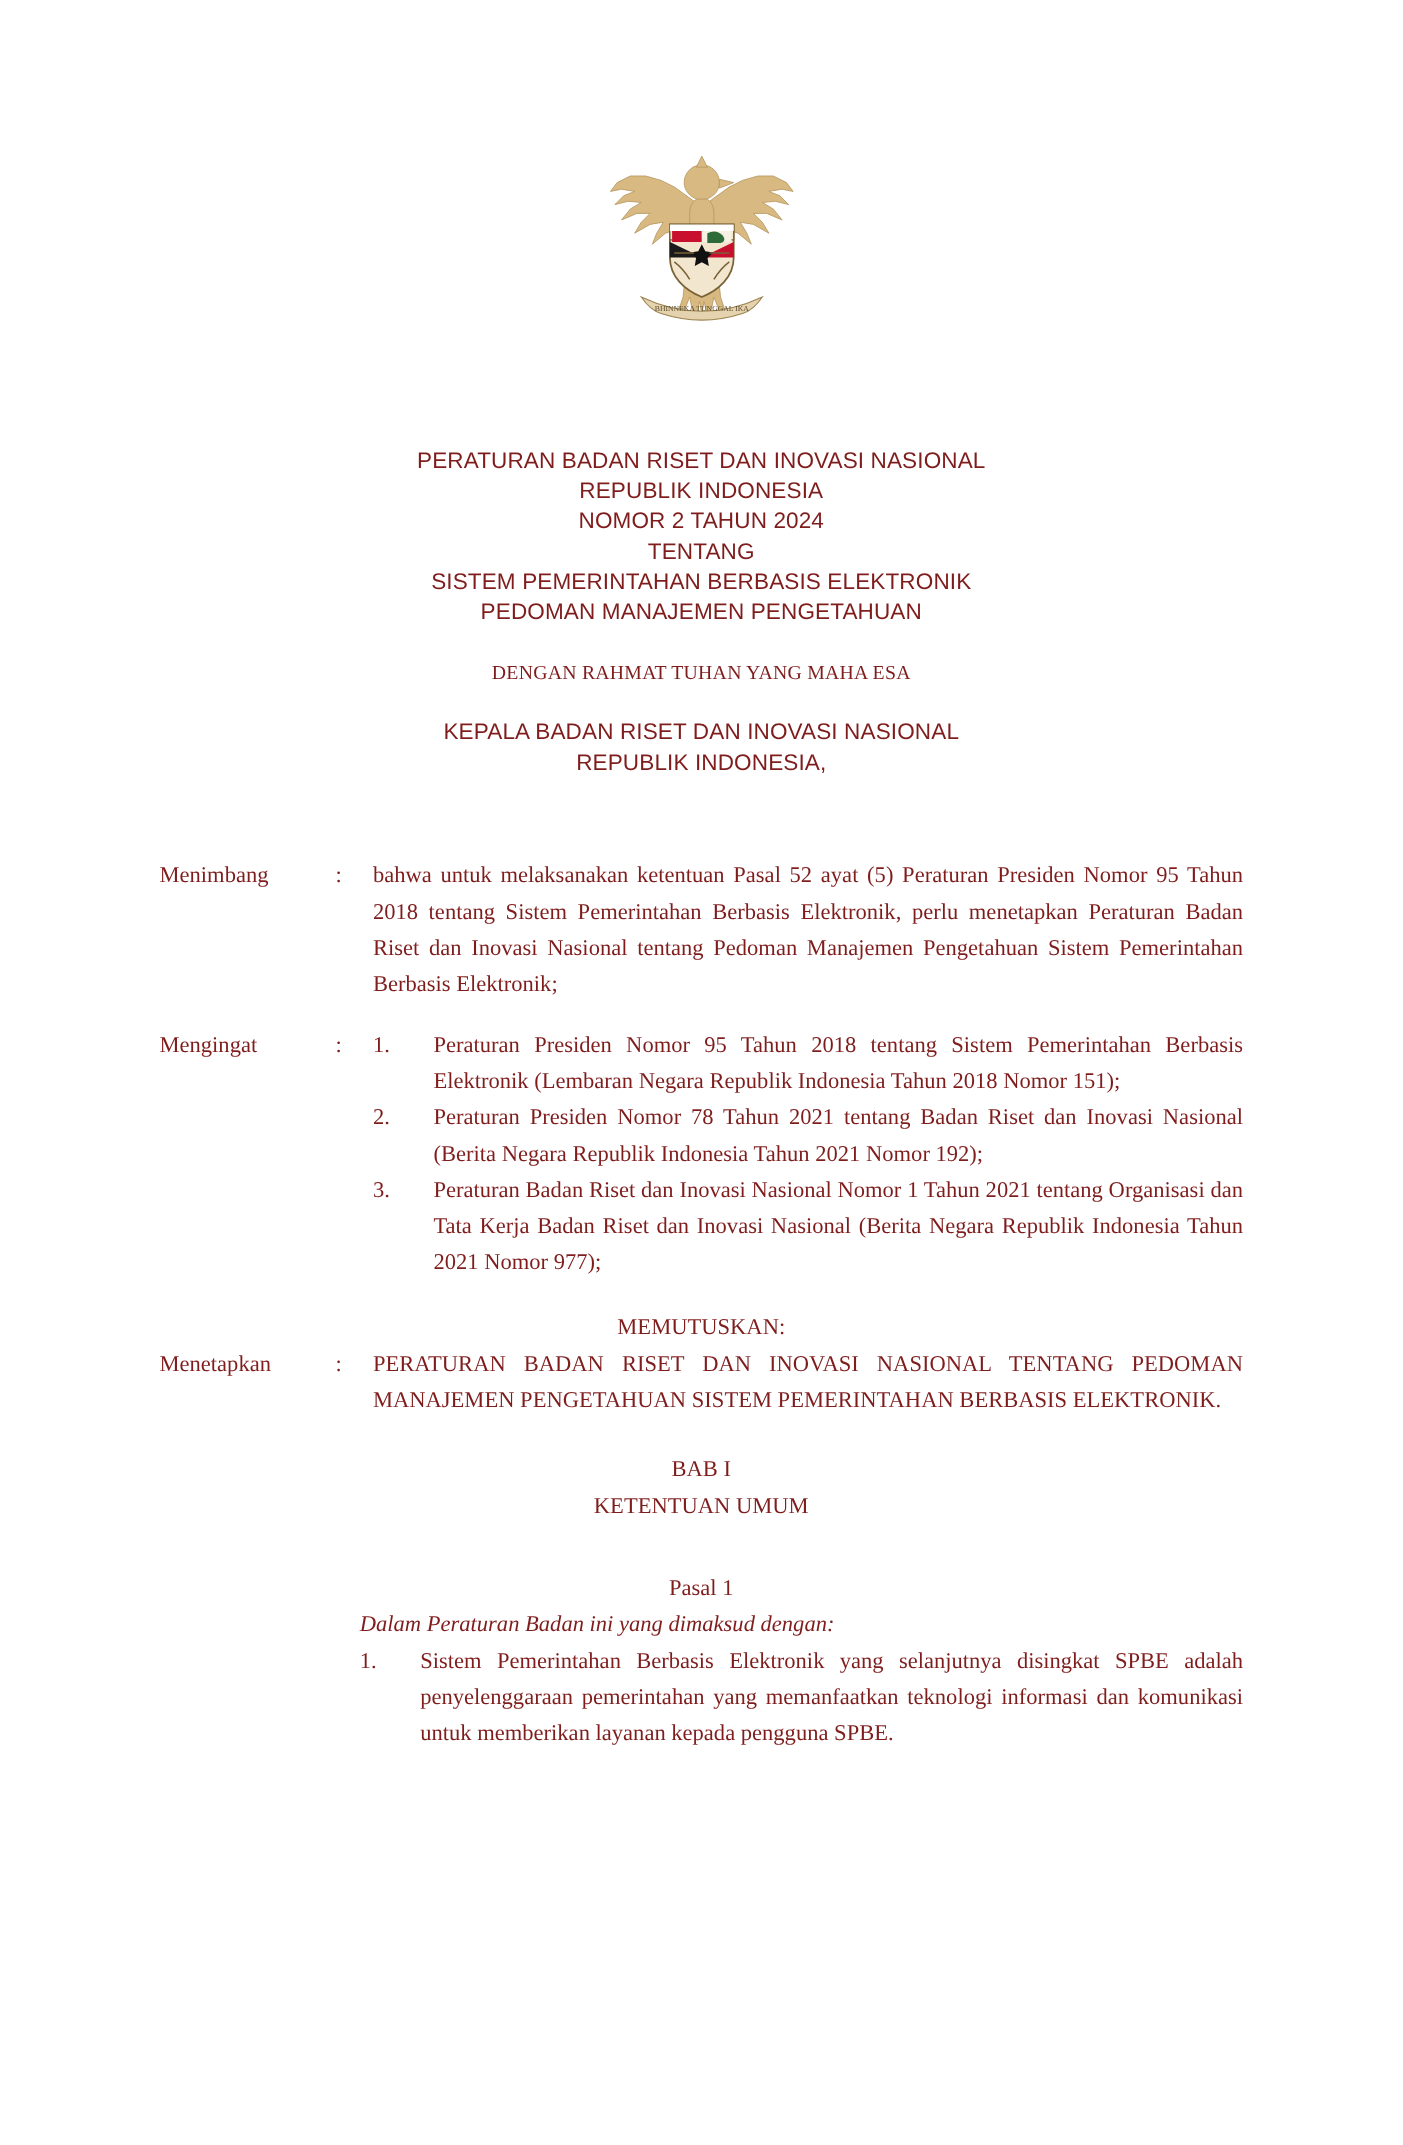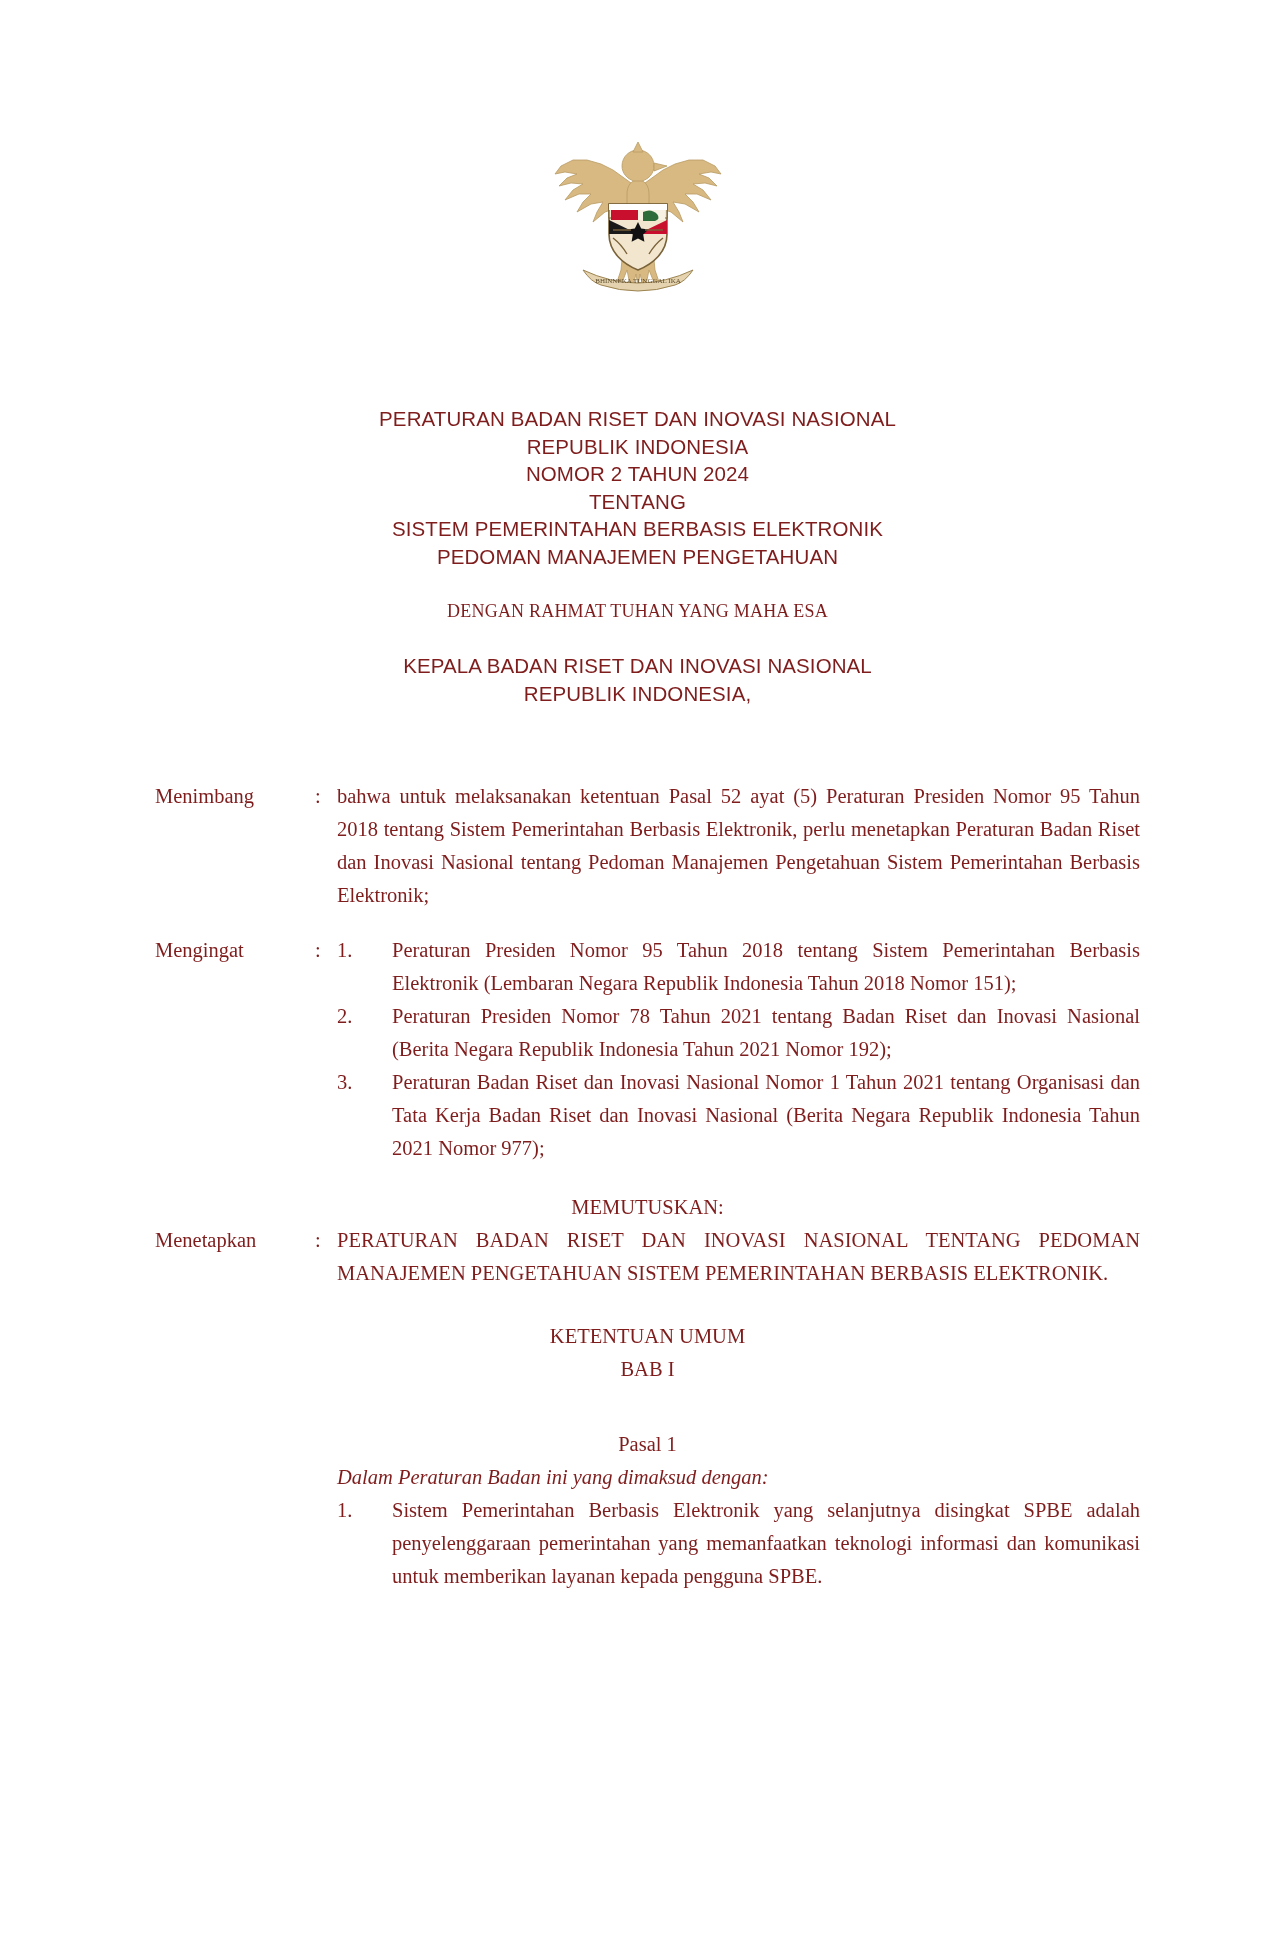--- a/index.html
+++ b/index.html
@@ -52,21 +52,21 @@
     font-family: "Liberation Serif", serif;
     font-size: 18px;
     line-height: 28px;
     letter-spacing: 0.2px;
   }
 
   
   .body {
     position: absolute;
     top: 780px;
-    left: 155px;
+    left: 145px;
     width: 985px;
     font-family: "Liberation Serif", serif;
     font-size: 20.5px;
     line-height: 33px;
   }
   .row {
     display: flex;
     align-items: flex-start;
   }
   .row + .row { margin-top: 22px; justify-content: flex-end; }
@@ -76,20 +76,21 @@
     white-space: nowrap;
   }
   .colon {
     width: 22px;
     flex: 0 0 22px;
   }
   .content {
     flex: 1 1 auto;
     text-align: justify;
     text-align-last: left;
+    margin-left: 12px;
   }
 
   
   ol.numlist {
     margin: 0;
     padding: 0;
     list-style: none;
   }
   ol.numlist > li {
     display: flex;
@@ -240,22 +241,22 @@
 
     <div class="memutuskan">MEMUTUSKAN:</div>
 
     <div class="row" style="margin-top:0">
       <div class="lbl">Menetapkan</div>
       <div class="colon">:</div>
       <div class="content uppercase-just">PERATURAN BADAN RISET DAN INOVASI NASIONAL TENTANG PEDOMAN MANAJEMEN PENGETAHUAN SISTEM PEMERINTAHAN BERBASIS ELEKTRONIK.</div>
     </div>
 
     <div class="bab">
+      <div>BAB I</div>
       <div>KETENTUAN UMUM</div>
-      <div>BAB I</div>
     </div>
 
     <div class="pasal">Pasal  1</div>
     <div class="intro">Dalam Peraturan Badan ini yang dimaksud dengan:</div>
 
     <div class="defs">
       <ol class="numlist">
         <li>
           <span class="num">1.</span>
           <span class="txt">Sistem Pemerintahan Berbasis Elektronik yang selanjutnya disingkat SPBE adalah penyelenggaraan pemerintahan yang memanfaatkan teknologi informasi dan komunikasi untuk memberikan layanan kepada pengguna SPBE.</span>

